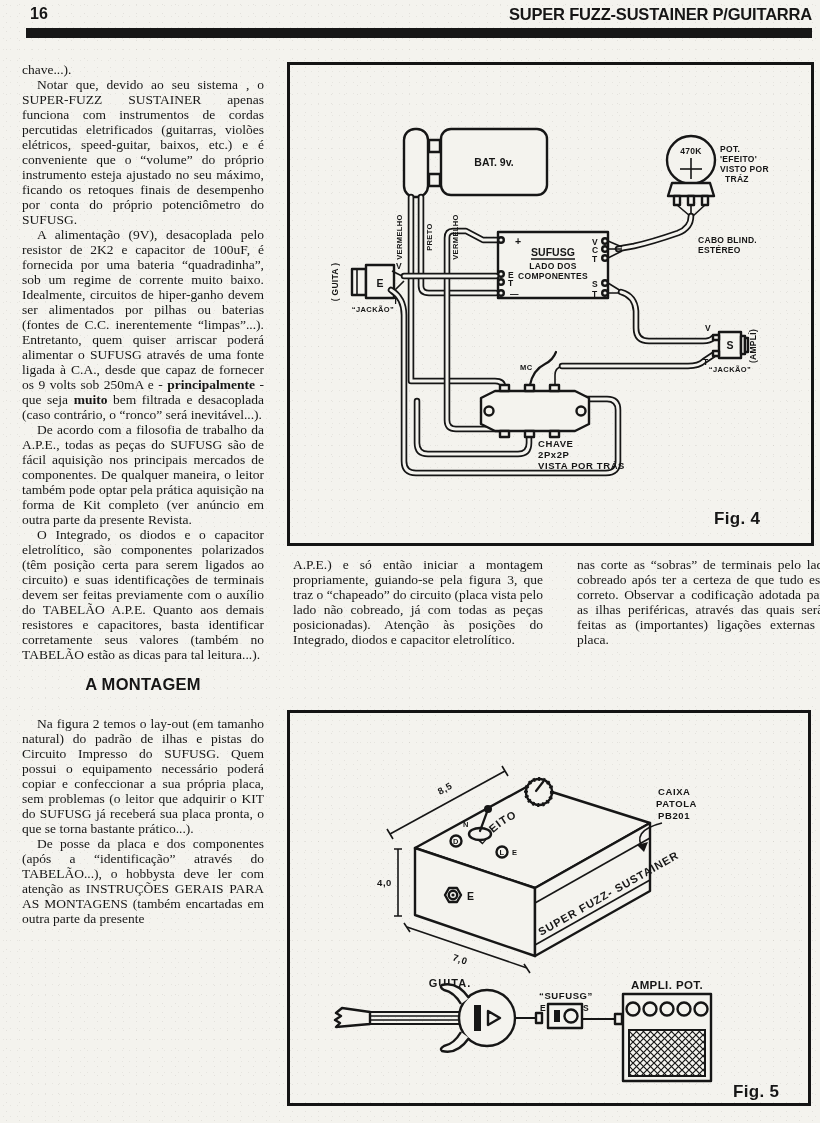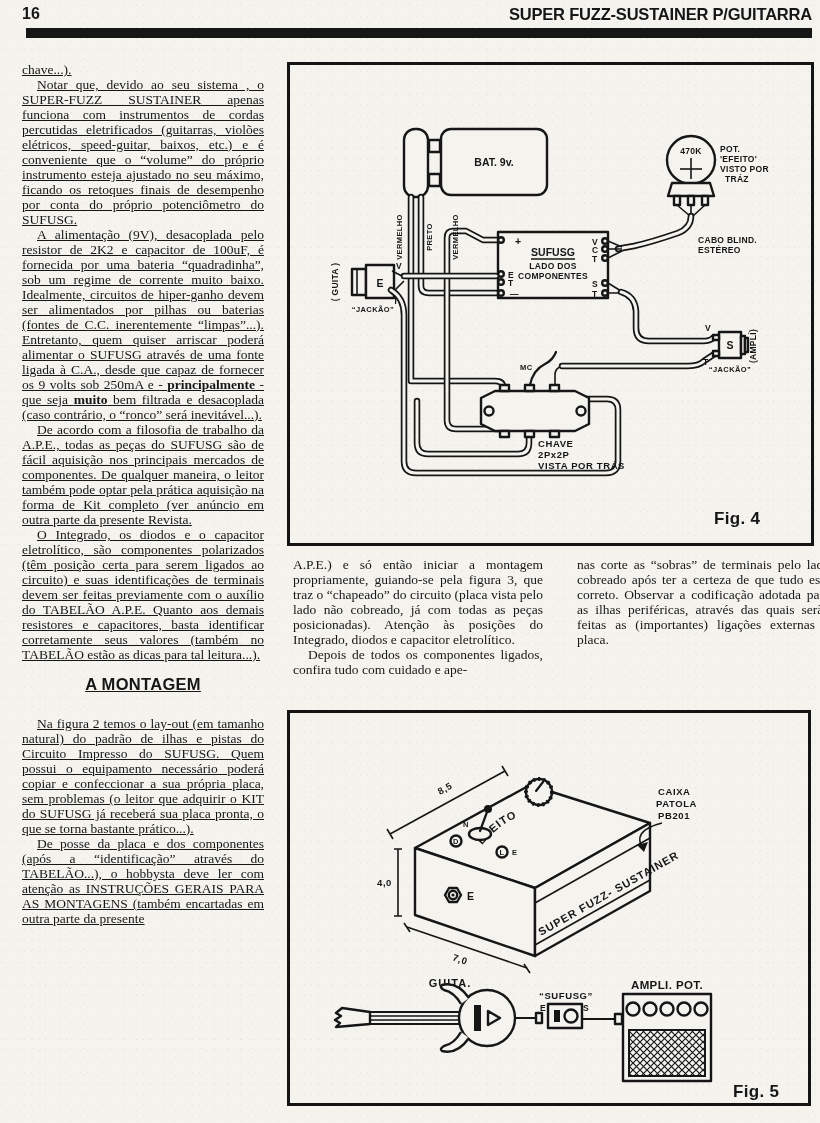--- a/index.html
+++ b/index.html
@@ -4,27 +4,27 @@
 <style>
   html,body{margin:0;padding:0;}
   .page{position:relative;width:820px;height:1123px;overflow:hidden;
     background-color:#f4f3ee;
     background-image:
       radial-gradient(circle, rgba(80,76,66,.10) .5px, transparent 1px),
       radial-gradient(circle, rgba(60,58,50,.08) .5px, transparent 1px);
     background-size:13px 9px, 7px 11px;
     color:#161616;
     font-family:"Liberation Serif", serif;}
-  .pagenum{position:absolute;left:22px;top:5px;font:700 16px "Liberation Sans",sans-serif;}
+  .pagenum{position:absolute;left:30px;top:5px;font:700 16px "Liberation Sans",sans-serif;}
   .headtitle{position:absolute;right:8px;top:5px;font:700 16.5px "Liberation Sans",sans-serif;letter-spacing:-.2px;text-align:center;}
   .headbar{position:absolute;left:26px;right:8px;top:28px;height:10px;background:#171717;}
   .col{position:absolute;font-size:13.5px;line-height:15px;text-align:justify;}
   .col p{margin:0;text-indent:15px;}
   .col p.noindent{text-indent:0;}
-  .col-left{left:22px;top:62px;width:242px;text-decoration:underline;}
+  .col-left{left:22px;top:62px;width:242px;}
   .col-mid{left:293px;top:557px;width:250px;}
   .col-right{left:577px;top:557px;width:253px;}
   .colhead{font:700 16.5px "Liberation Sans",sans-serif;text-align:center;margin:13px 0 22px;letter-spacing:.3px;}
   .fig{position:absolute;border:3px solid #141414;box-sizing:border-box;}
   .fig4{left:287px;top:62px;width:527px;height:484px;}
   .fig5{left:287px;top:710px;width:524px;height:396px;}
   svg{display:block;width:100%;height:100%;}
   .ln{stroke:#161616;fill:none;stroke-width:2.2;stroke-linecap:round;}
   .lnf{stroke:#161616;fill:#f4f3ee;stroke-width:2.4;stroke-linejoin:round;}
   .thin{stroke:#161616;fill:none;stroke-width:1.6;}
@@ -188,21 +188,20 @@
         <text x="413" y="300" class="t8">T</text>
         <text x="440" y="307" class="t7 mid">“JACKÃO”</text>
         <text class="t8 mid" transform="translate(466,281) rotate(-90)">(AMPLÍ)</text>
       </g>
       <text x="424" y="459" class="t16">Fig. 4</text>
     </svg>
   </div>
 
   <div class="col col-mid">
     <p class="noindent">A.P.E.) e só então iniciar a montagem propriamente, guiando-se pela figura 3, que traz o “chapeado” do circuito (placa vista pelo lado não cobreado, já com todas as peças posicionadas). Atenção às posições do Integrado, diodos e capacitor eletrolítico.</p>
-    <p>Depois de todos os componentes ligados, confira tudo com cuidado e ape-</p>
   </div>
 
   <div class="col col-right">
     <p class="noindent">nas corte as “sobras” de terminais pelo lado cobreado após ter a certeza de que tudo está correto. Observar a codificação adotada para as ilhas periféricas, através das quais serão feitas as (importantes) ligações externas à placa.</p>
   </div>
 
   <div class="fig fig5">
     <svg viewBox="0 0 518 390">
       <defs>
         <path id="efArc" d="M192,132 Q220,98 252,101"></path>

